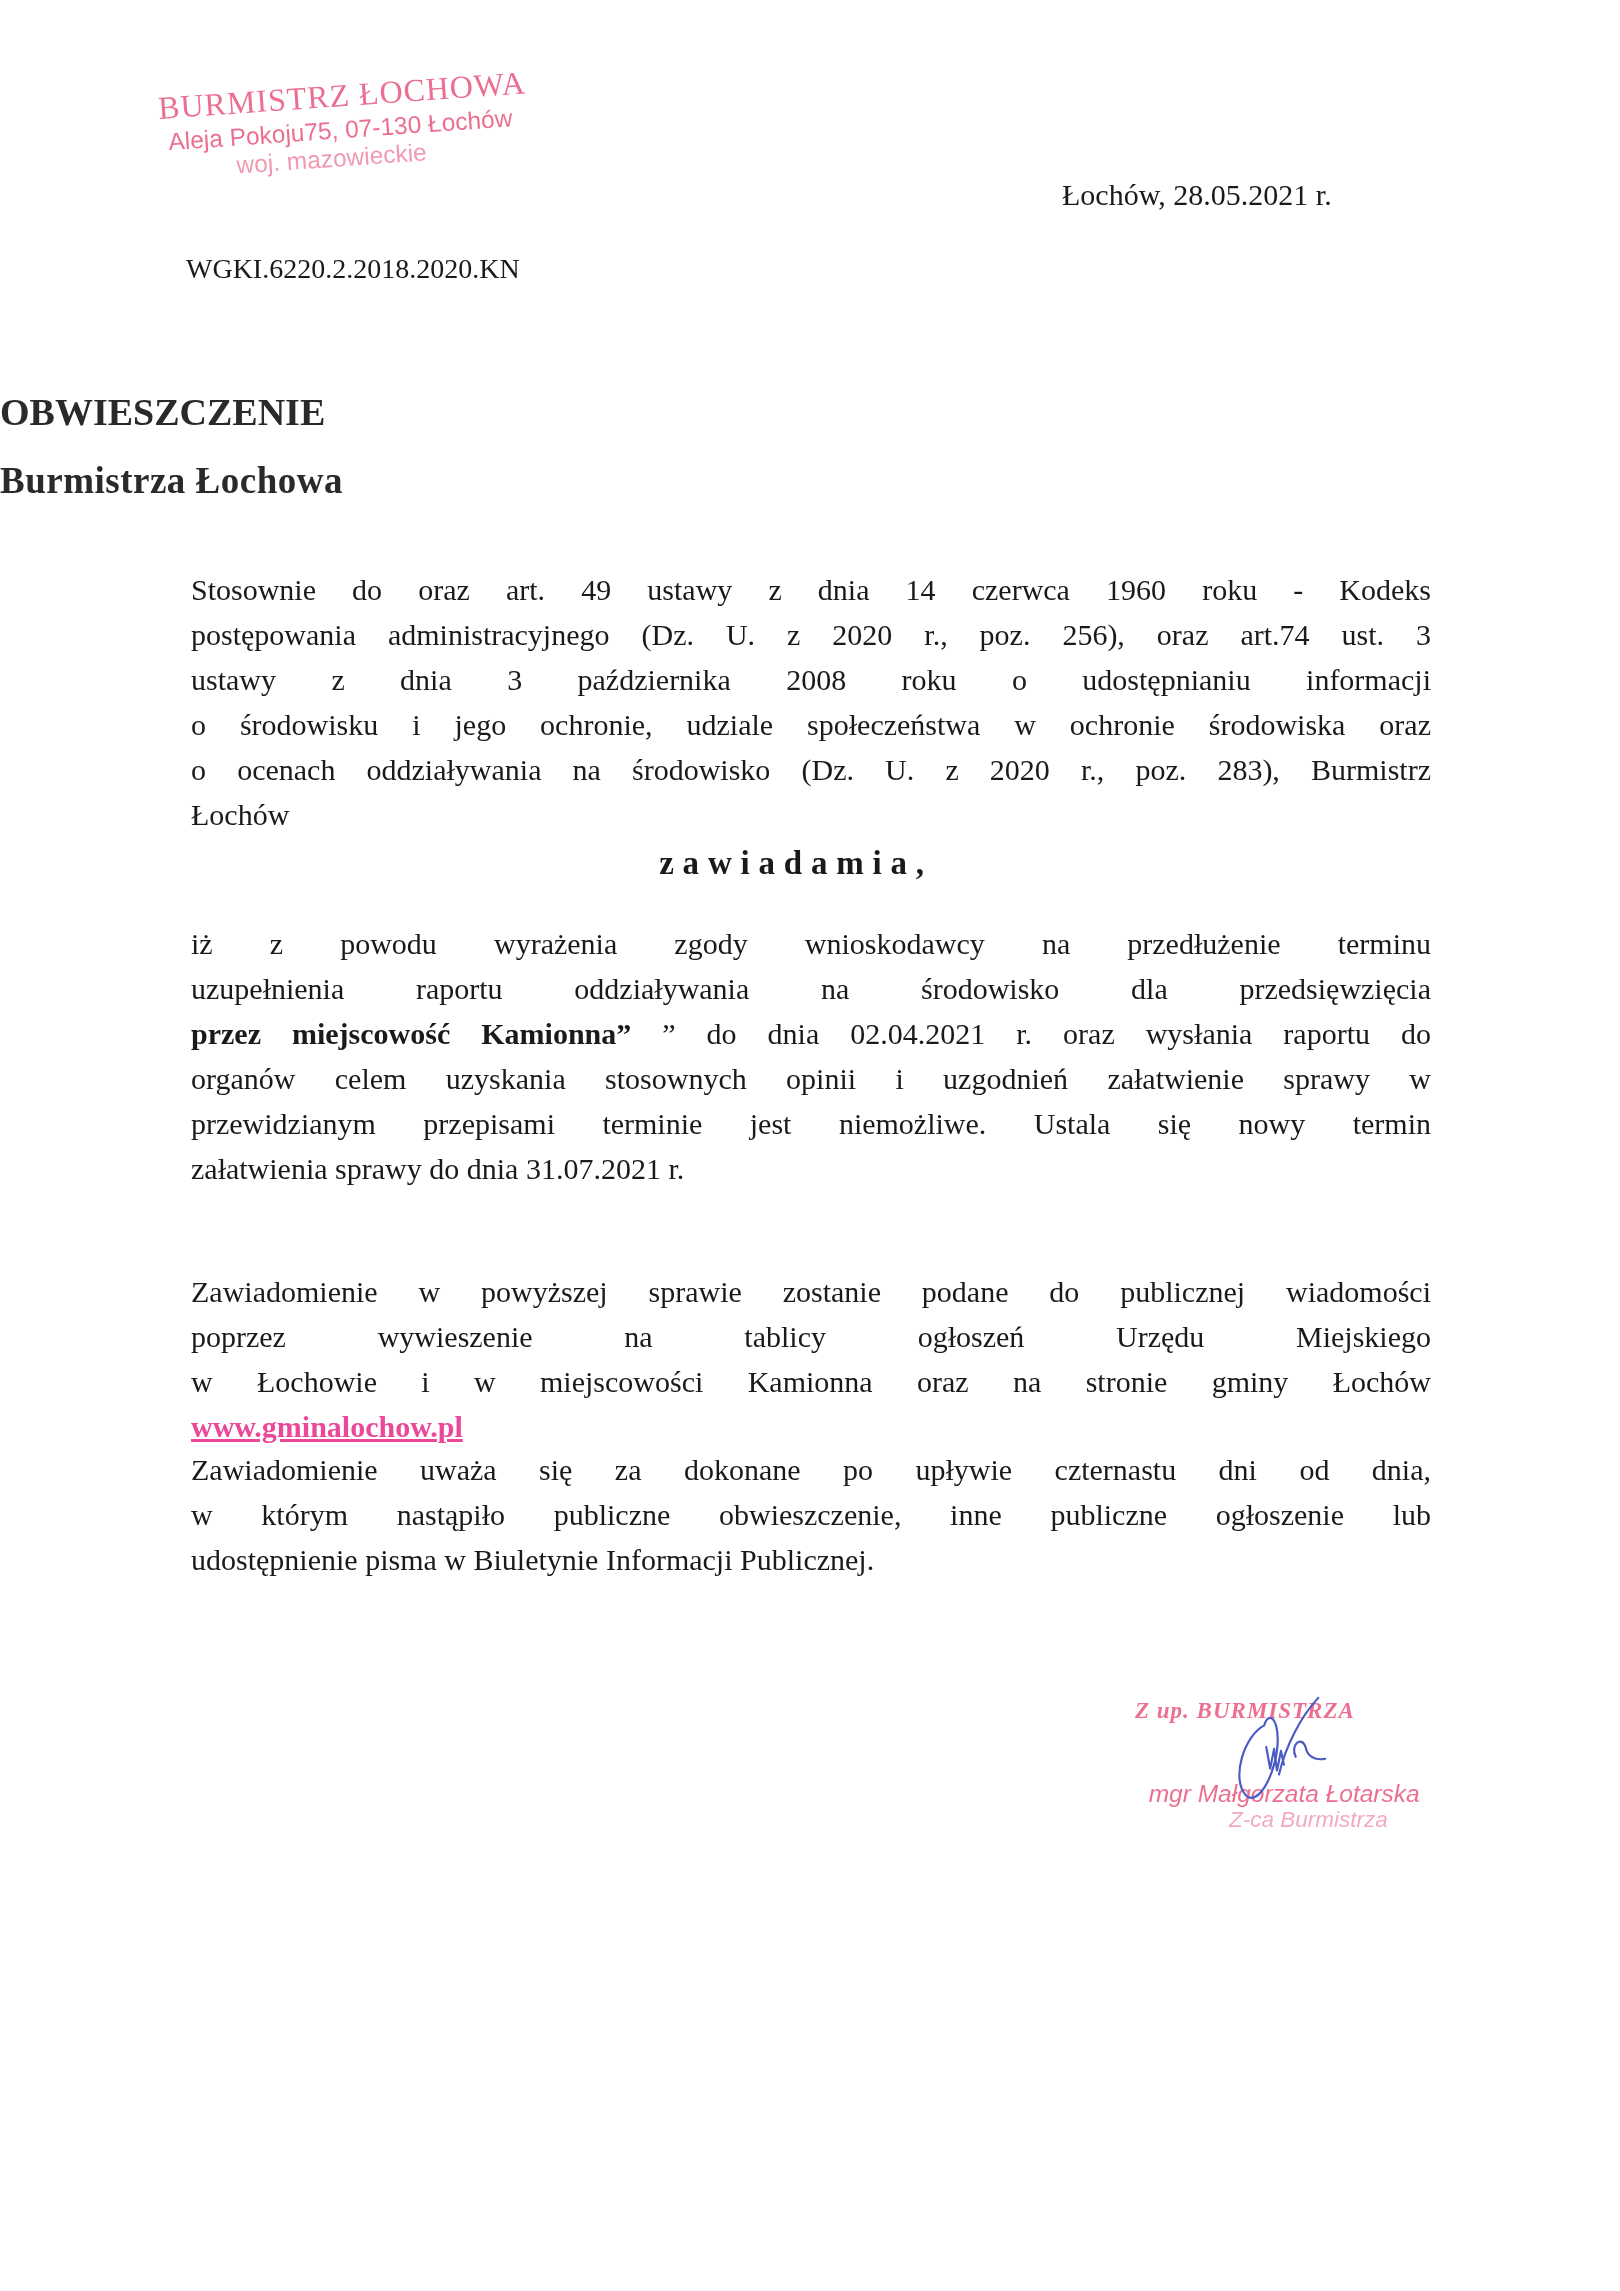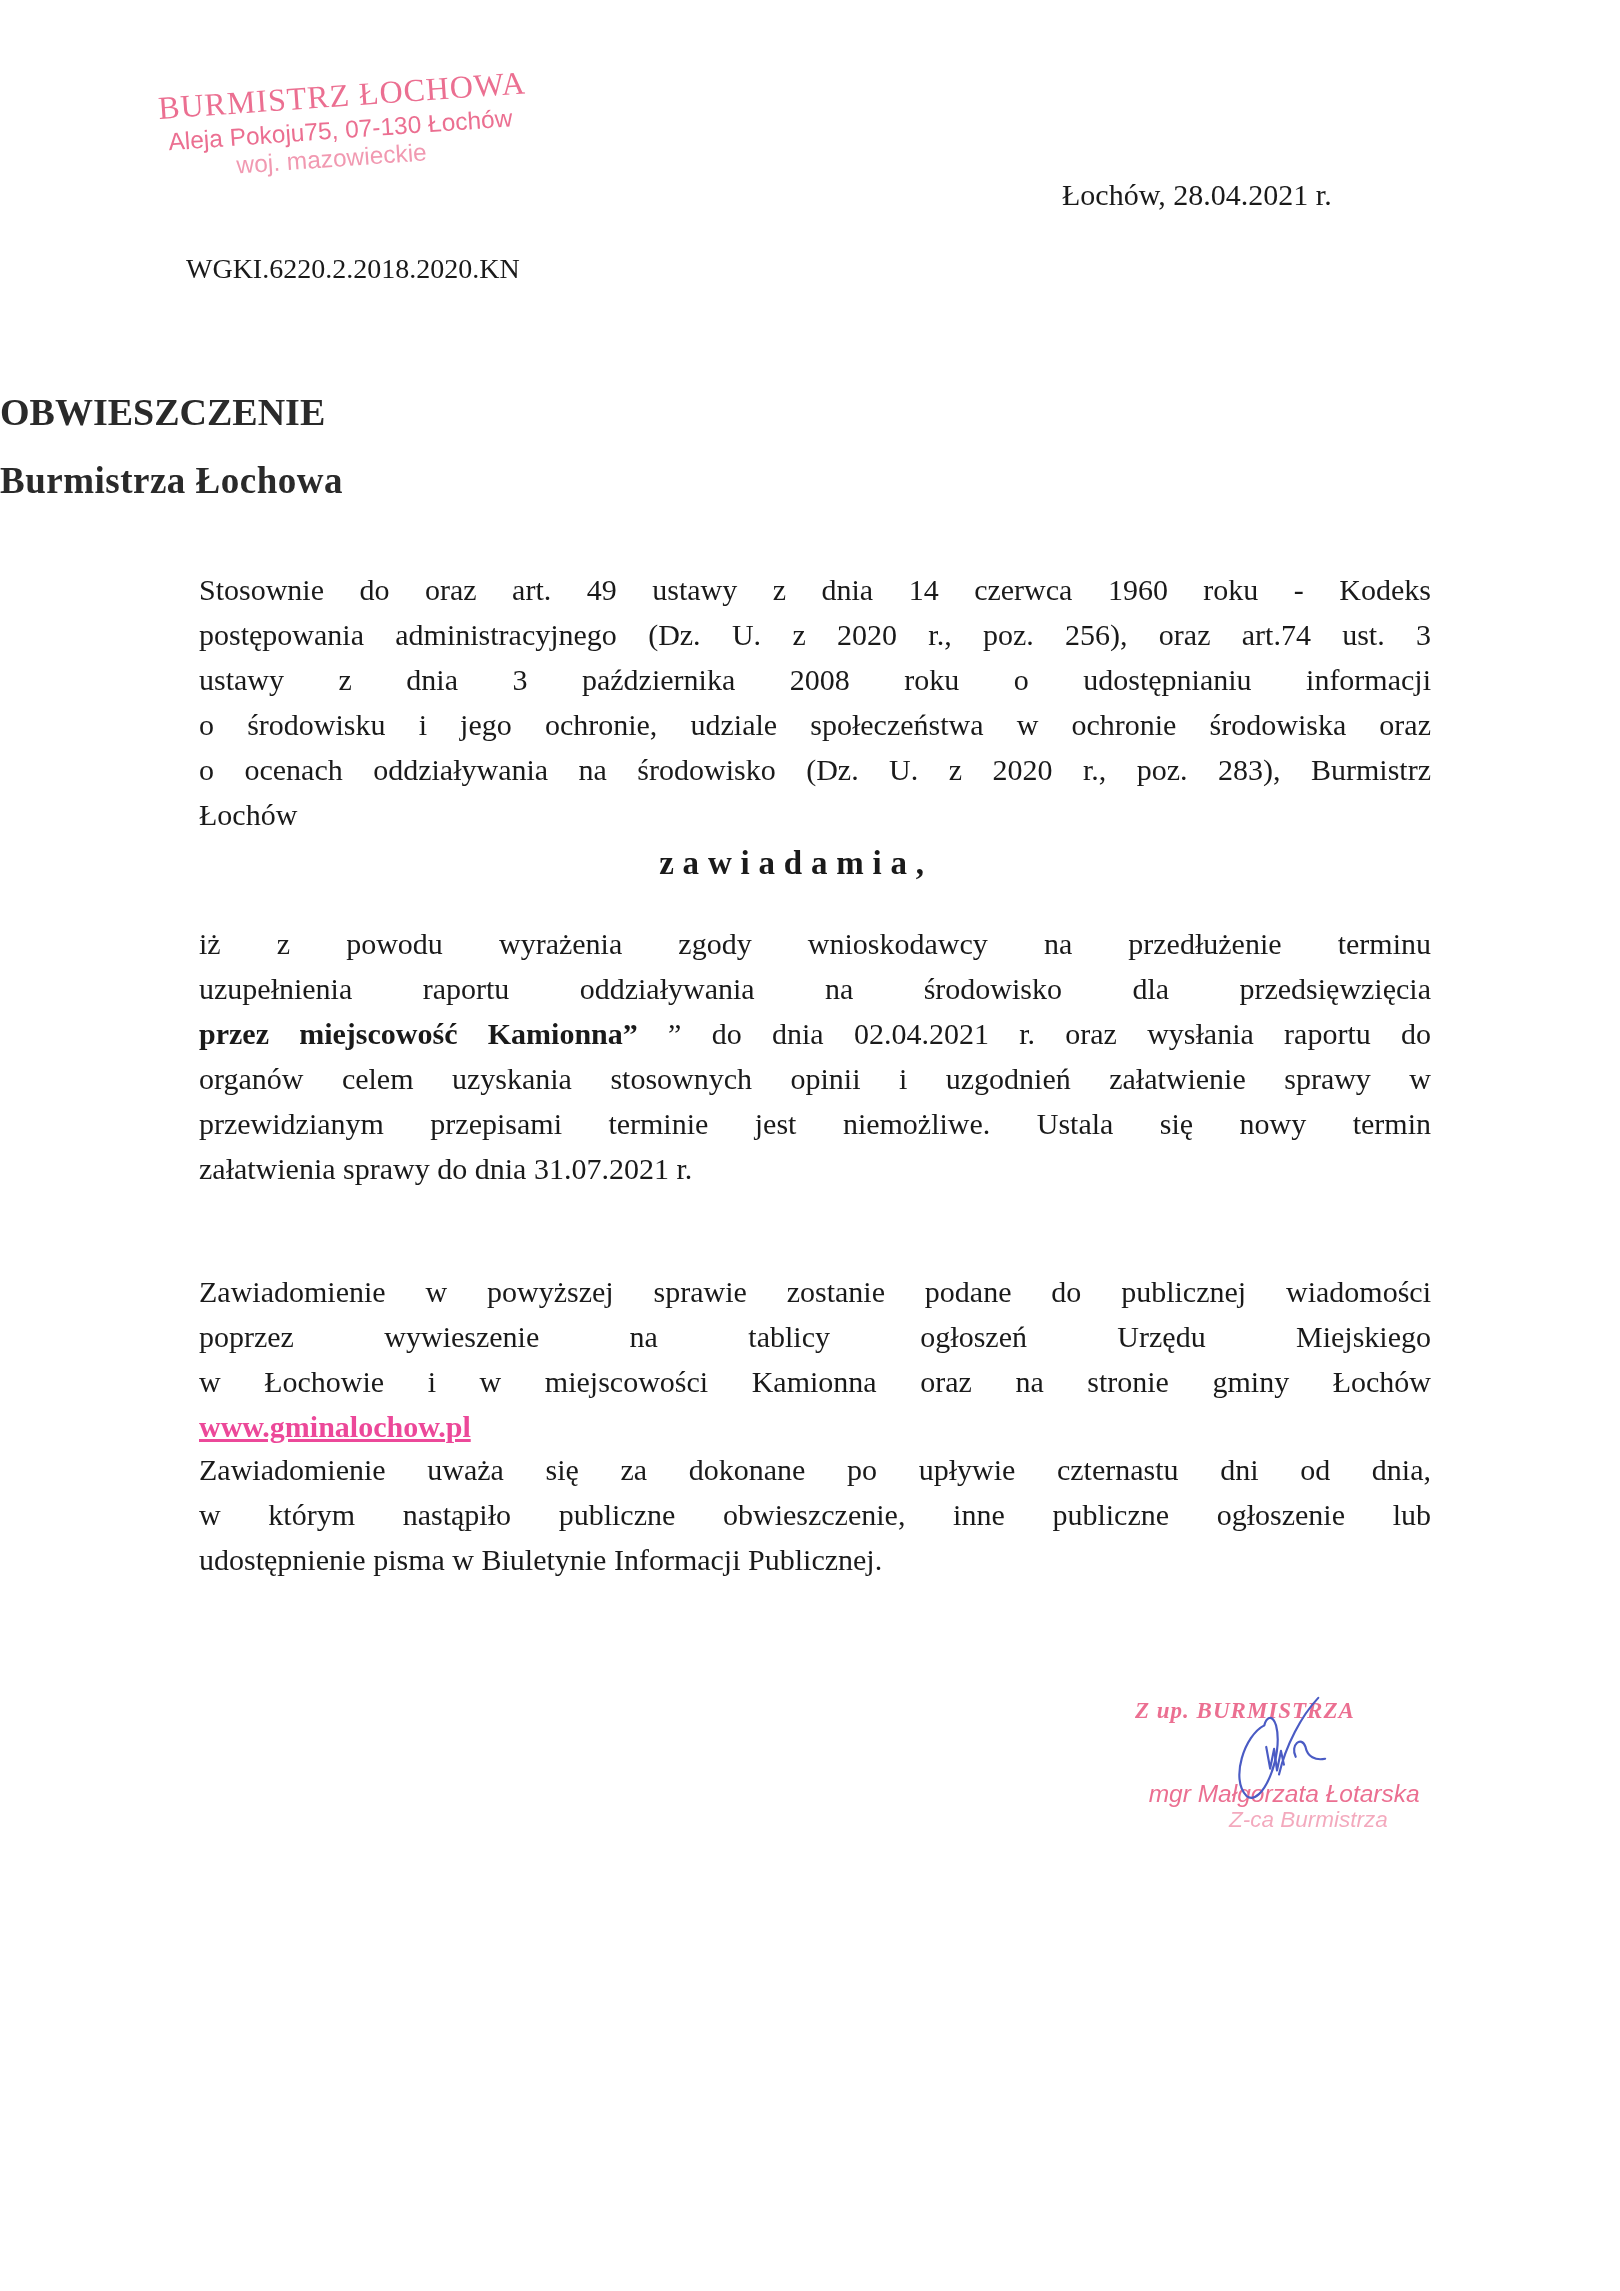--- a/index.html
+++ b/index.html
@@ -13,21 +13,21 @@
     .stamp .s3 { font-family: "Liberation Sans", sans-serif; font-size: 24.5px; margin-left: 74px; margin-top: 0px; opacity: 0.6; white-space: nowrap; }
 
     .place-date { position: absolute; left: 1062px; top: 178px; font-size: 30px; white-space: nowrap; }
     .case-number { position: absolute; left: 186px; top: 253px; font-size: 28px; white-space: nowrap; }
 
     .title { position: absolute; left: 0; width: 1620px; font-weight: bold; white-space: nowrap; color: #2a2a2a; }
     .title-main { top: 390px; font-size: 38px; }
     .title-sub { top: 459px; font-size: 37px; letter-spacing: 0.5px; }
 
     .para { position: absolute; left: 191px; width: 1240px; font-size: 30px; line-height: 45px; text-align: justify; }
-    .para .ln { display: block; text-align: justify; text-align-last: justify; white-space: nowrap; height: 45px; margin-left: 8px; }
+    .para .ln { display: block; text-align: justify; text-align-last: justify; white-space: nowrap; height: 45px; }
     .para .ln.last { text-align-last: left; }
     .p1 { top: 567px; }
     .p2 { top: 921px; }
     .p3 { top: 1269px; }
     .p4 { top: 1447px; }
 
     .announce { position: absolute; left: 0; width: 1592px; top: 845px; text-align: center; font-size: 33px; font-weight: bold; letter-spacing: 8.8px; white-space: nowrap; }
 
     .bold { font-weight: bold; }
     .link { text-decoration: underline; color: #ec4899; cursor: pointer; font-weight: bold; }
@@ -43,21 +43,21 @@
 <body>
 
 <div class="page">
 
   <div class="stamp">
     <div class="s1">BURMISTRZ ŁOCHOWA</div>
     <div class="s2">Aleja Pokoju75, 07-130 Łochów</div>
     <div class="s3">woj. mazowieckie</div>
   </div>
 
-  <div class="place-date">Łochów, 28.04.2021 r.</div>
+  <div class="place-date">Łochów, 28.05.2021 r.</div>
   <div class="case-number">WGKI.6220.2.2018.2020.KN</div>
 
   <div class="title title-main">OBWIESZCZENIE</div>
   <div class="title title-sub">Burmistrza Łochowa</div>
 
   <div class="para p1">
     <span class="ln">Stosownie do oraz art. 49 ustawy z dnia 14 czerwca 1960 roku - Kodeks</span>
     <span class="ln">postępowania administracyjnego (Dz. U. z 2020 r., poz. 256), oraz art.74 ust. 3</span>
     <span class="ln">ustawy z dnia 3 października 2008 roku o udostępnianiu informacji</span>
     <span class="ln">o środowisku i jego ochronie, udziale społeczeństwa w ochronie środowiska oraz</span>

